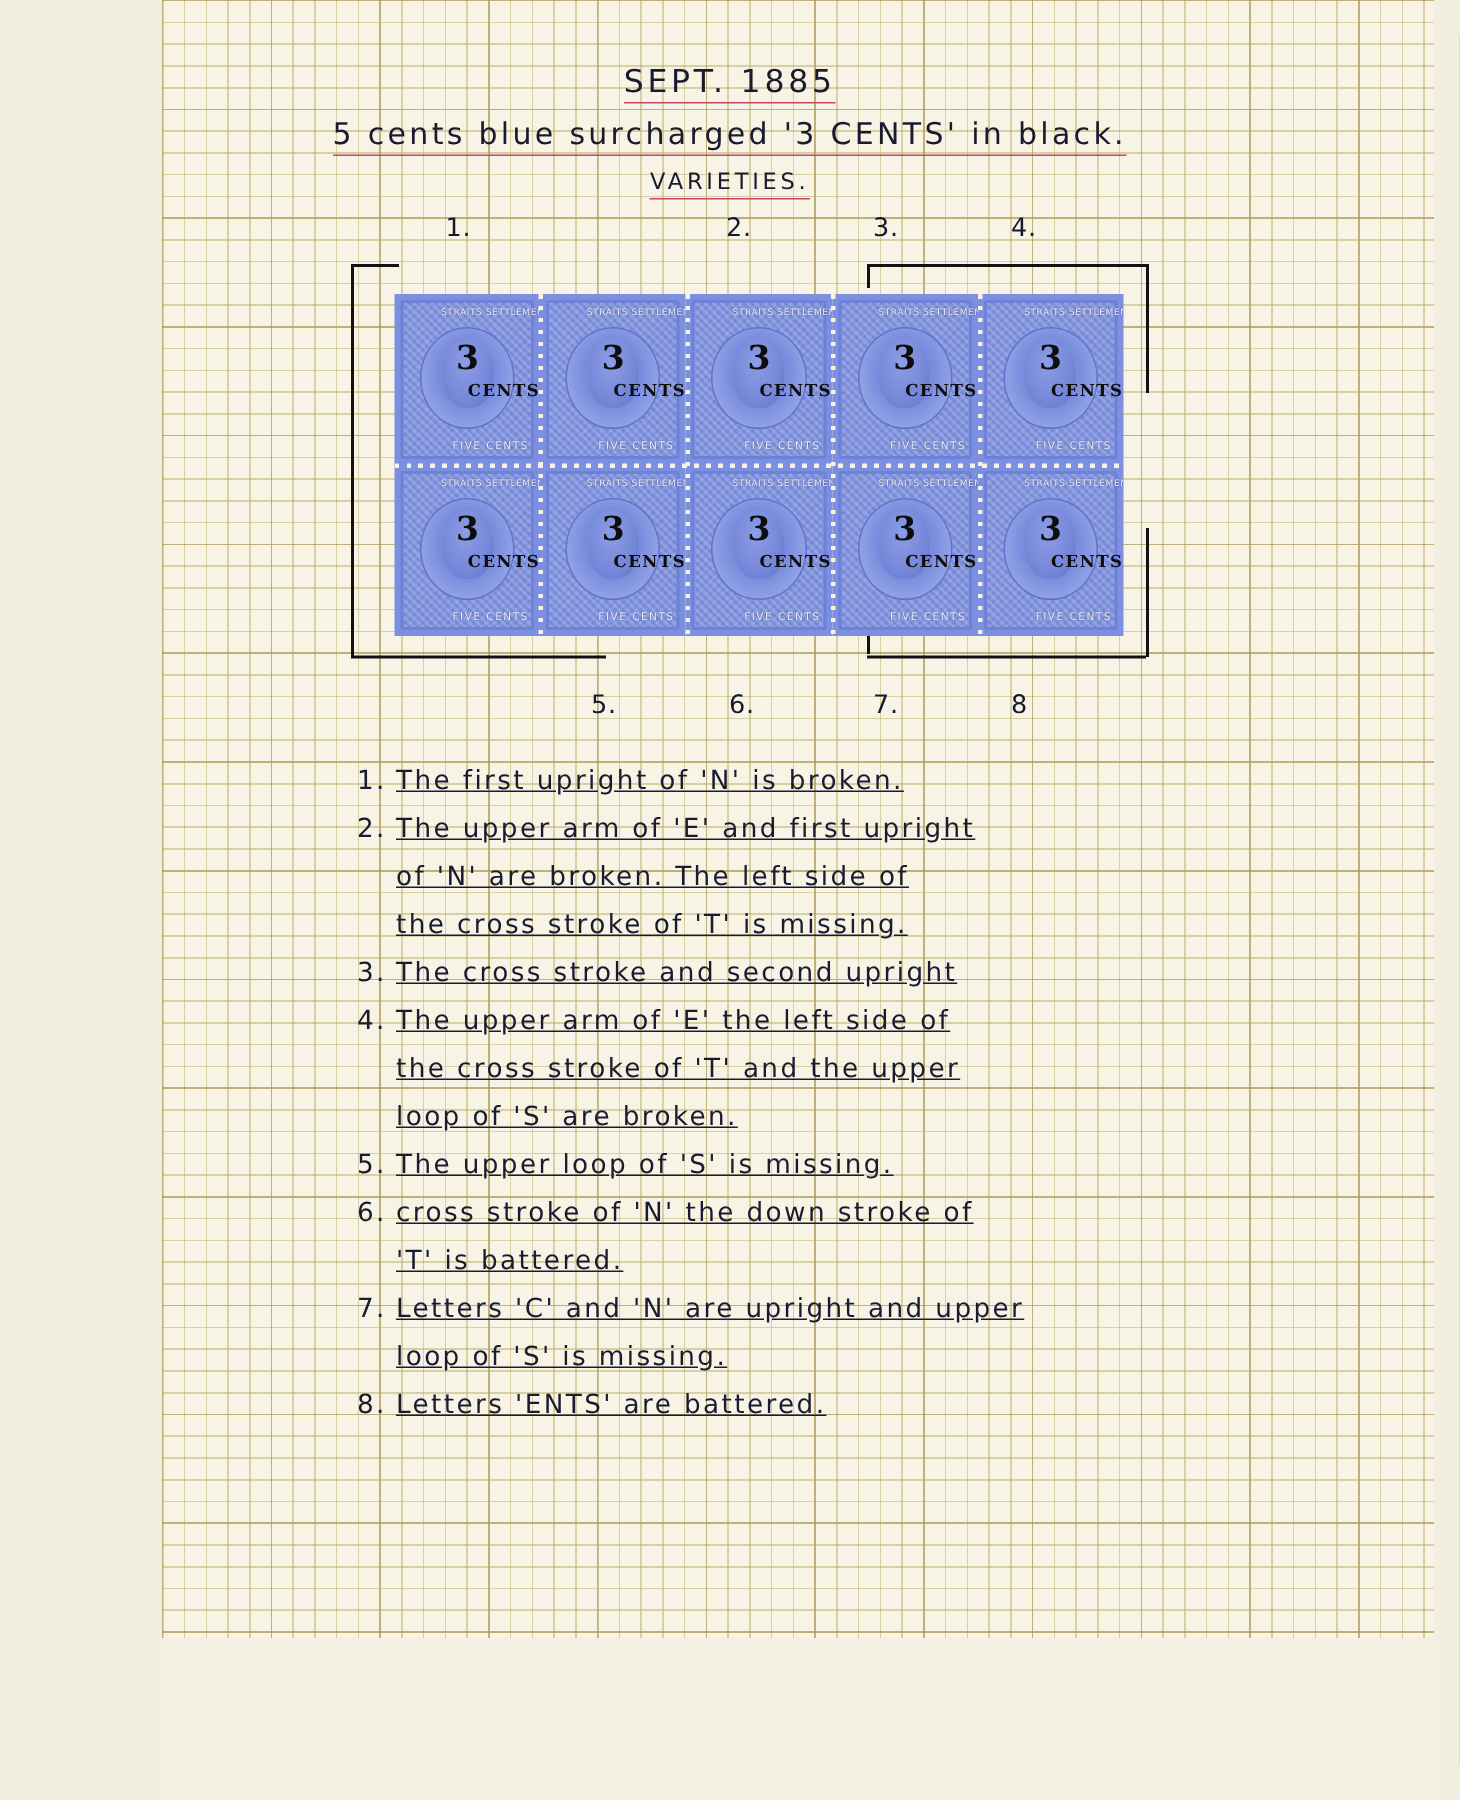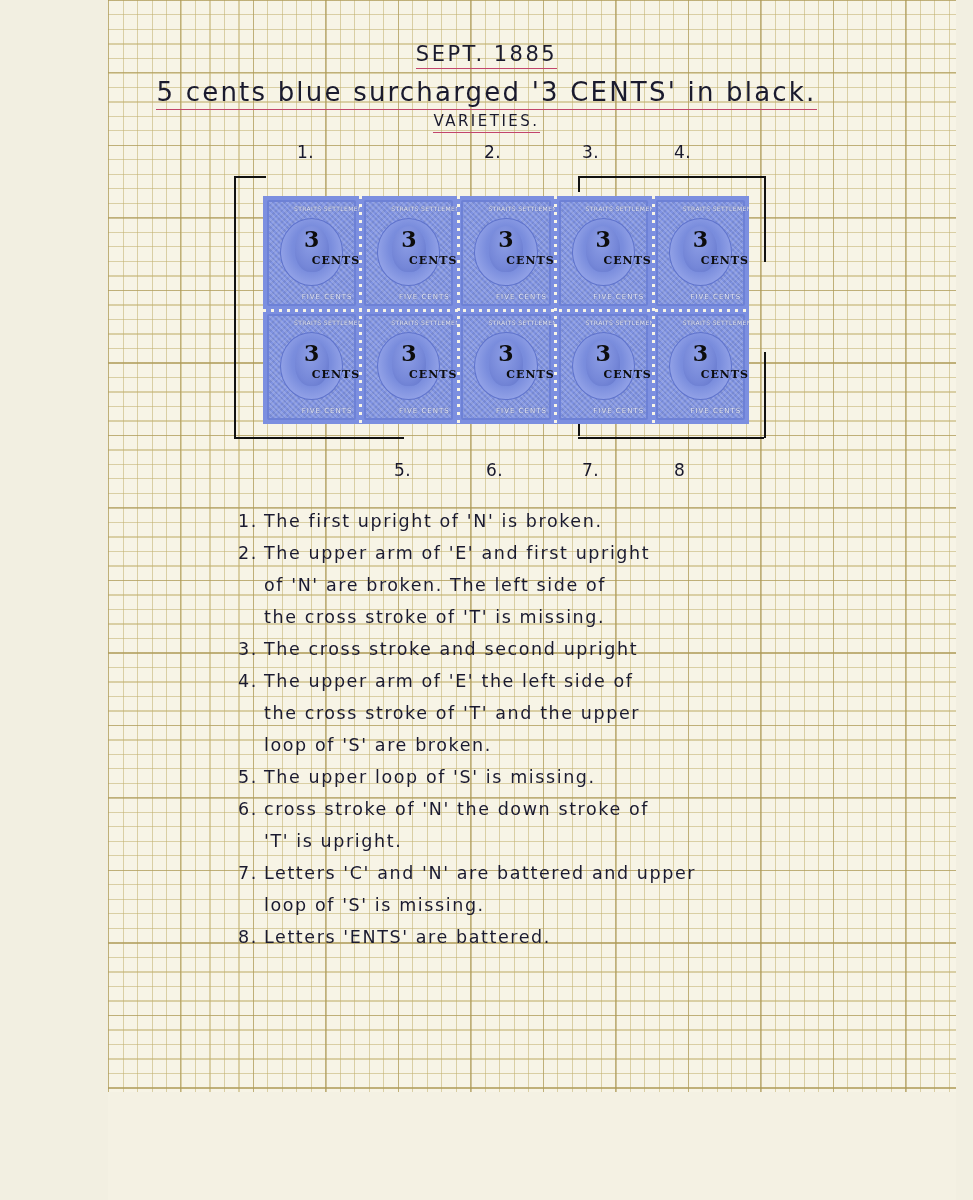--- a/index.html
+++ b/index.html
@@ -77,21 +77,21 @@
     left: 0; right: 0; top: 42px;
     font-size: 21px;
     letter-spacing: 2.5px;
   }
   #title-date .ul {
     border-bottom: 1.5px solid #c2456b;
     padding-bottom: 2px;
   }
   #title-line2 {
     left: 0; right: 0; top: 77px;
-    font-size: 26px;
+    font-size: 20px;
     letter-spacing: 2.2px;
   }
   #title-line2 .ul {
     border-bottom: 1.5px solid #c2456b;
     padding-bottom: 2px;
   }
   #title-varieties {
     left: 0; right: 0; top: 112px;
     font-size: 15px;
     letter-spacing: 2.5px;
@@ -224,21 +224,21 @@
     margin-bottom: 0px;
   }
   .note .n {
     width: 26px;
     flex: 0 0 26px;
     text-align: left;
   }
   .note .t {
     flex: 1 1 auto;
   }
-  .note .t div { white-space: nowrap; }
+  .note .t div { white-space: nowrap; text-decoration: underline; }
 </style>
 </head>
 <body>
 
 <div class="page">
   <div class="leftstrip"></div>
   <div class="rightstrip"></div>
   <div class="sheet"></div>
   <div class="bottomstrip"></div>
 
@@ -413,27 +413,27 @@
     <div class="note">
       <div class="n">5.</div>
       <div class="t">
         <div>The upper loop of 'S' is missing.</div>
       </div>
     </div>
     <div class="note">
       <div class="n">6.</div>
       <div class="t">
         <div>cross stroke of 'N' the down stroke of</div>
-        <div>'T' is upright.</div>
+        <div>'T' is battered.</div>
       </div>
     </div>
     <div class="note">
       <div class="n">7.</div>
       <div class="t">
-        <div>Letters 'C' and 'N' are battered and upper</div>
+        <div>Letters 'C' and 'N' are upright and upper</div>
         <div>loop of 'S' is missing.</div>
       </div>
     </div>
     <div class="note">
       <div class="n">8.</div>
       <div class="t">
         <div>Letters 'ENTS' are battered.</div>
       </div>
     </div>
   </div>

